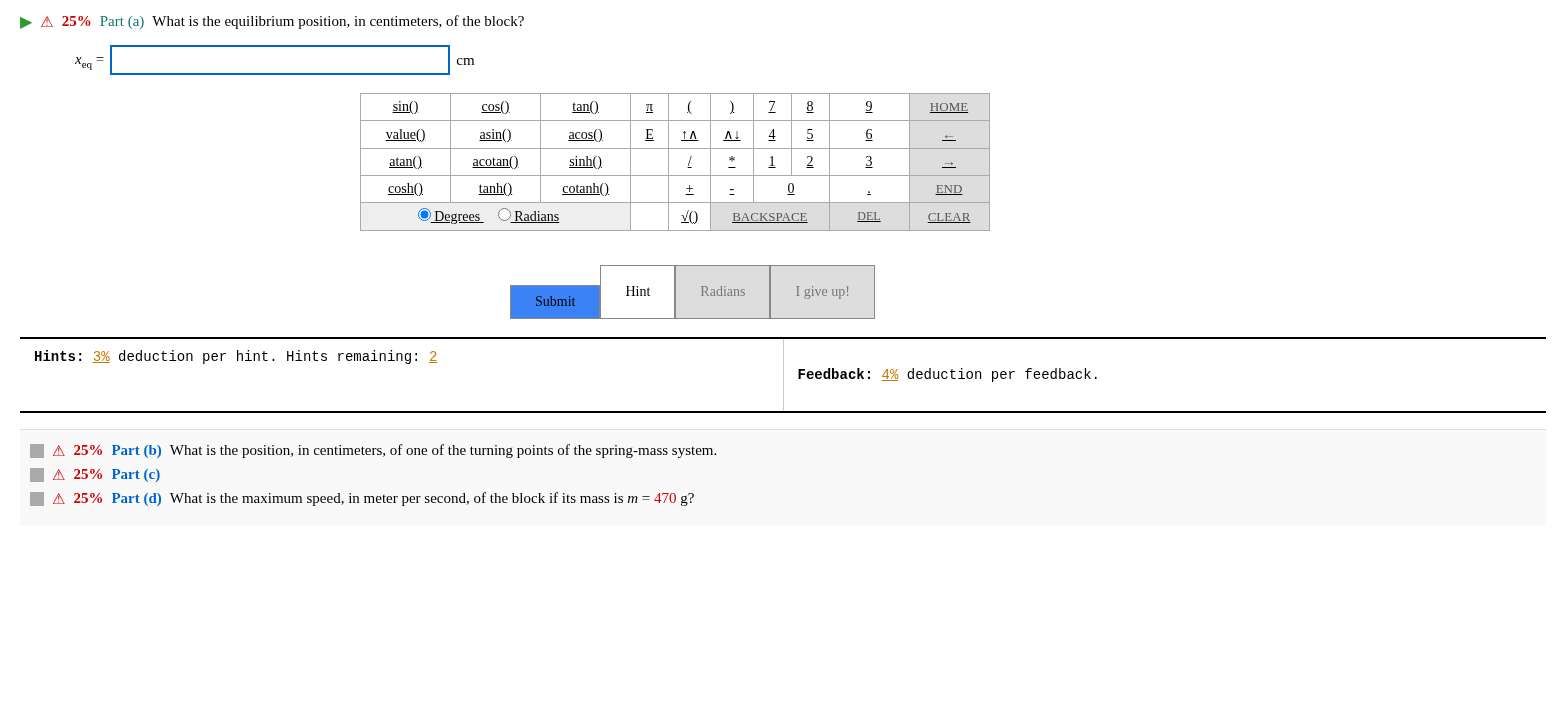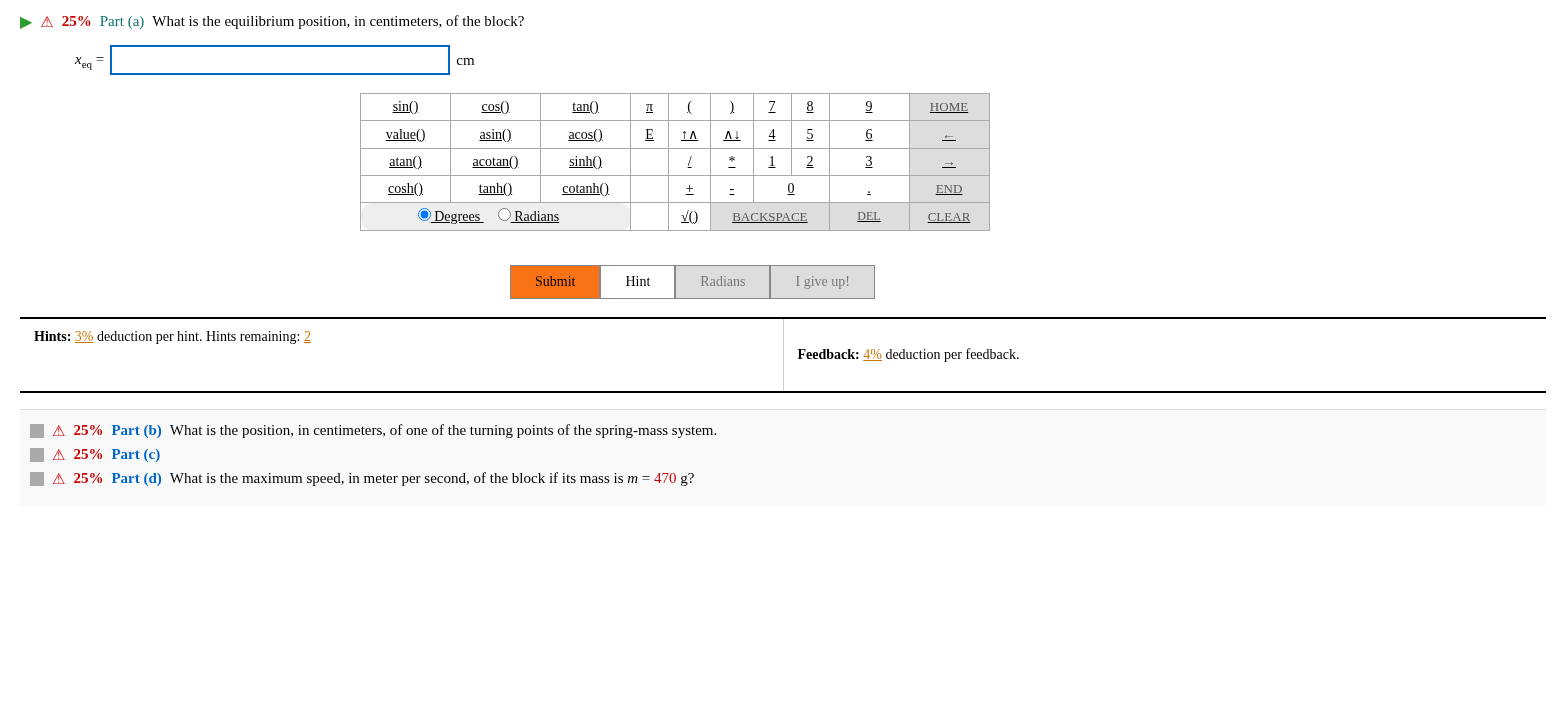--- a/index.html
+++ b/index.html
@@ -140,39 +140,41 @@
     }
     .action-btn {
       border: 1px solid #888;
       padding: 8px 24px;
       font-size: 14px;
       cursor: pointer;
       background: #f0f0f0;
       font-family: Georgia, serif;
     }
     .action-btn.submit-btn {
-      background: #f97316;
+      background: #3b82f6;
+      margin-top: 20px;
     }
     .action-btn.hint-btn {
       background: #fff;
     }
     .action-btn.feedback-btn {
       background: #ddd;
       color: #777;
     }
     .action-btn.giveup-btn {
       background: #ddd;
       color: #777;
     }
     
     .hints-bar {
       border-top: 2px solid #000;
       border-bottom: 2px solid #000;
       display: flex;
       margin-bottom: 16px;
+      font-family: Liberation Mono, monospace;
     }
     .hints-section {
       flex: 1;
       padding: 10px 14px;
       border-right: 1px solid #ccc;
       font-size: 14px;
     }
     .feedback-section {
       flex: 1;
       padding: 28px 14px;
@@ -292,21 +294,21 @@
           <td class="trig-btn">cotanh()</td>
           <td class="op-btn"></td>
           <td class="op-btn">+</td>
           <td class="op-btn">-</td>
           <td class="num-btn" colspan="2" style="min-width:76px;">0</td>
           <td class="num-btn">.</td>
           <td class="special-btn">END</td>
         </tr>
 
         <tr class="degrees-row">
-          <td colspan="3" style="background:#eee; text-align:center;border-radius:12px;">
+          <td colspan="3" style="background:#eee; text-align:center;">
             <label class="radio-label">
               <input type="radio" name="angle-unit" checked="" style=""> Degrees
             </label>
             <label class="radio-label">
               <input type="radio" name="angle-unit" style=""> Radians
             </label>
           </td>
           <td class="op-btn"></td>
           <td class="op-btn">√()</td>
           <td class="backspace-btn" colspan="3">BACKSPACE</td>

